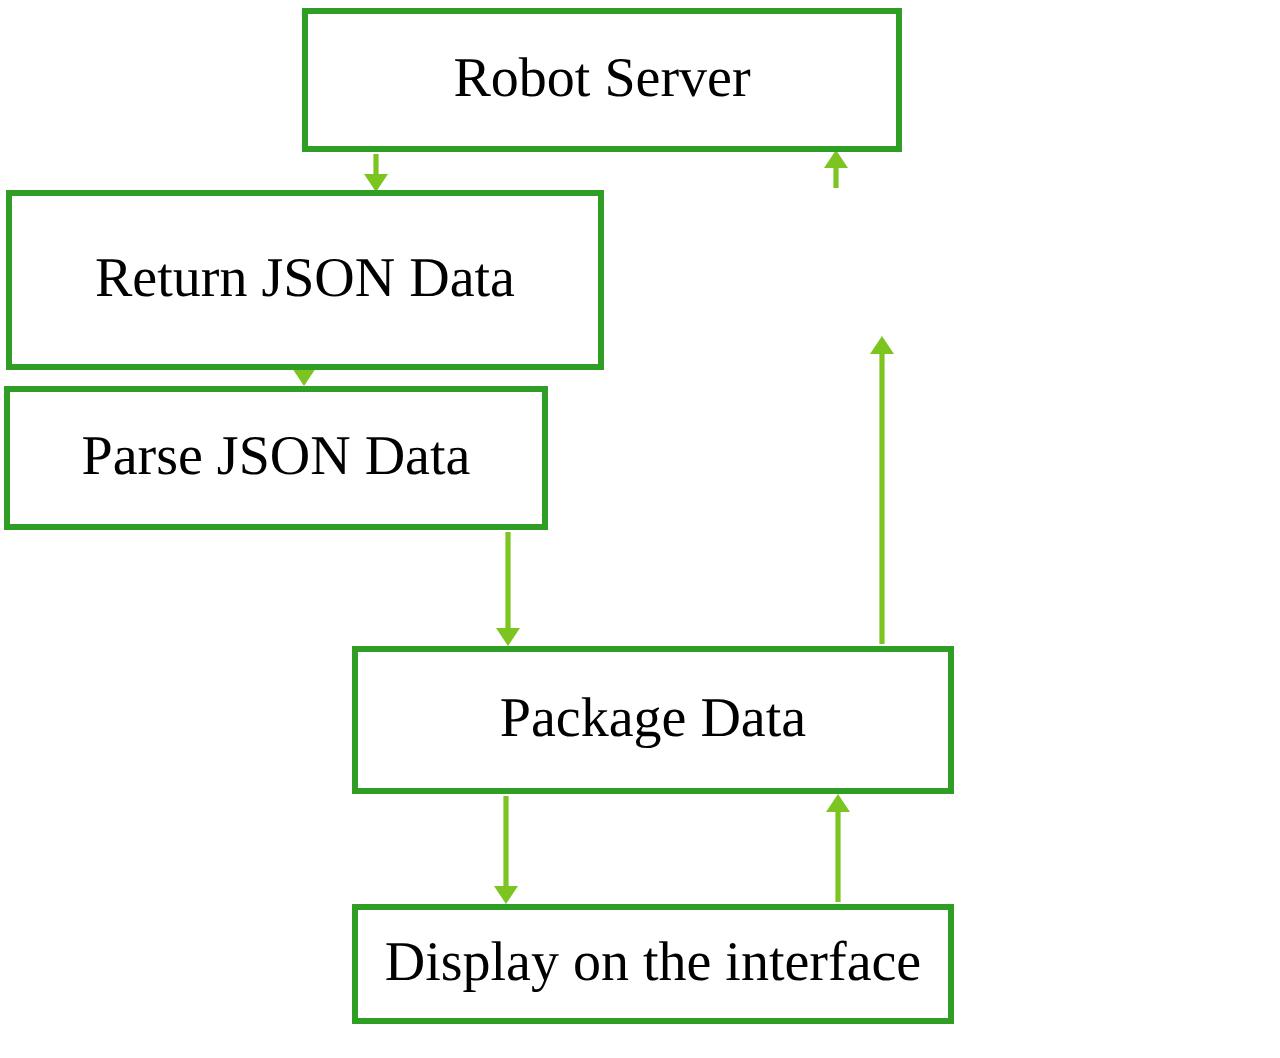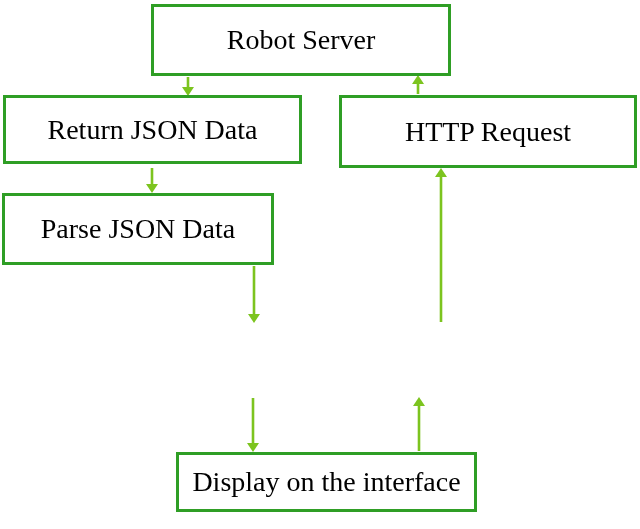--- a/index.html
+++ b/index.html
@@ -41,21 +41,21 @@
     border: 3px solid var(--box-border);
     display: flex;
     align-items: center;
     justify-content: center;
     font-size: 28px;
     color: var(--text);
     white-space: nowrap;
     text-align: left;
   }
   .node-robot    { left: 151px; top: 4px;   width: 300px; height: 72px; }
-  .node-return   { left: 3px;   top: 95px;  width: 299px; height: 69px; }
+  .node-return   { left: 3px;   top: 95px;  width: 299px; height: 90px; }
   .node-http     { left: 339px; top: 95px;  width: 298px; height: 73px; }
   .node-parse    { left: 2px;   top: 193px; width: 272px; height: 72px; }
   .node-package  { left: 176px; top: 323px; width: 301px; height: 74px; }
   .node-display  { left: 176px; top: 452px; width: 301px; height: 60px; }
 </style>
 </head>
 <body>
 
 <div class="canvas" style="--box-border: #2f9e25; --arrow: #7cc41f; --text: #000000; --box-fill: #ffffff; background: rgb(255, 255, 255);">
 
@@ -98,26 +98,26 @@
   </svg>
 
   <div class="node node-robot">
     <span>Robot Server</span>
   </div>
 
   <div class="node node-return">
     <span>Return JSON Data</span>
   </div>
 
-  <div class="node node-http">
-    <span>HTTP Request</span>
-  </div>
 
   <div class="node node-parse">
     <span>Parse JSON Data</span>
   </div>
 
+  <div class="node node-package">
+    <span>Package Data</span>
+  </div>
 
   <div class="node node-display">
     <span>Display on the interface</span>
   </div>
 
 </div>
 
 </body></html>

